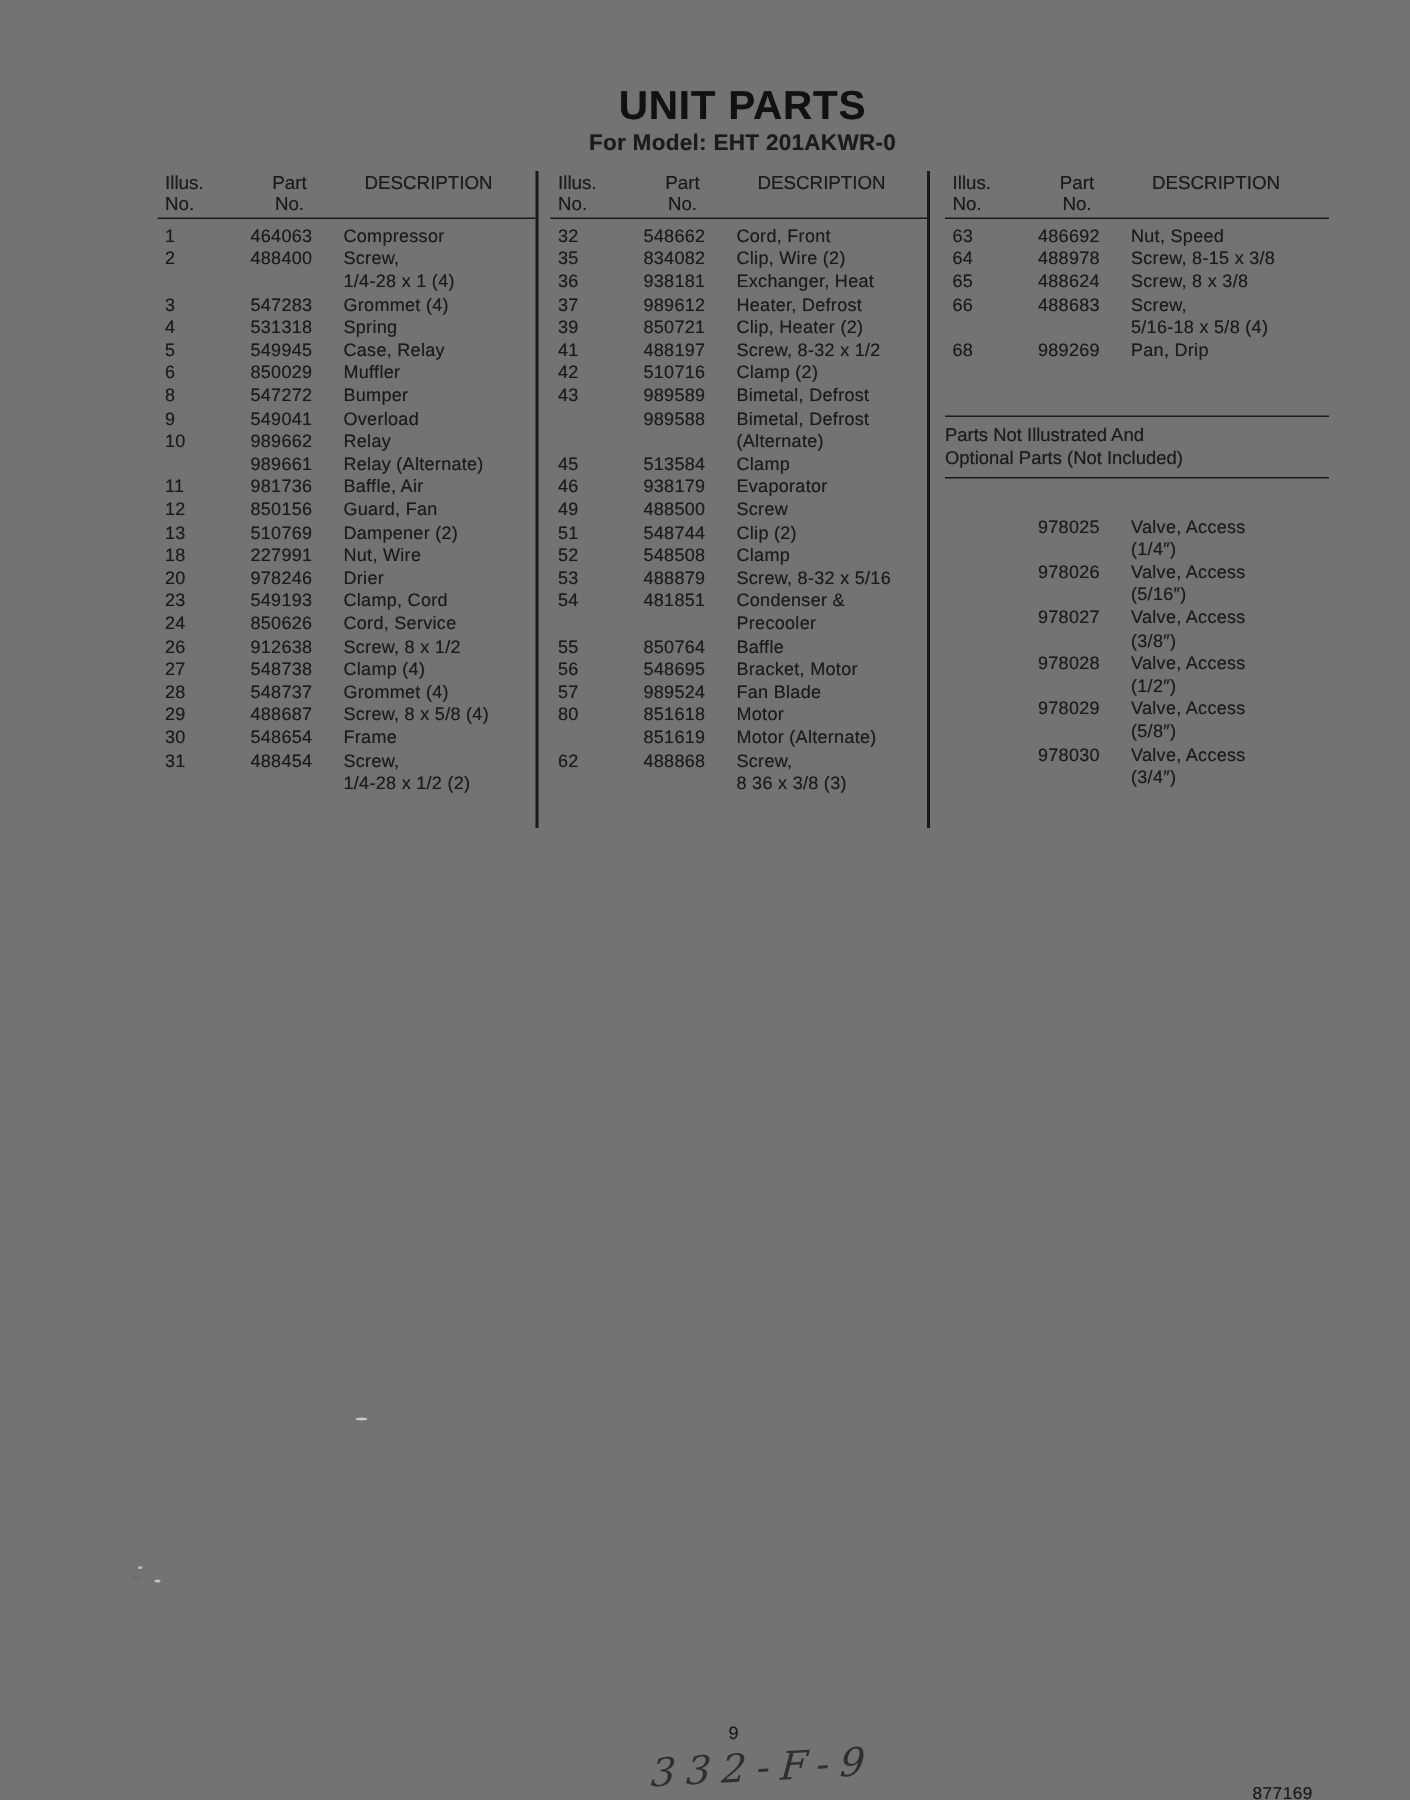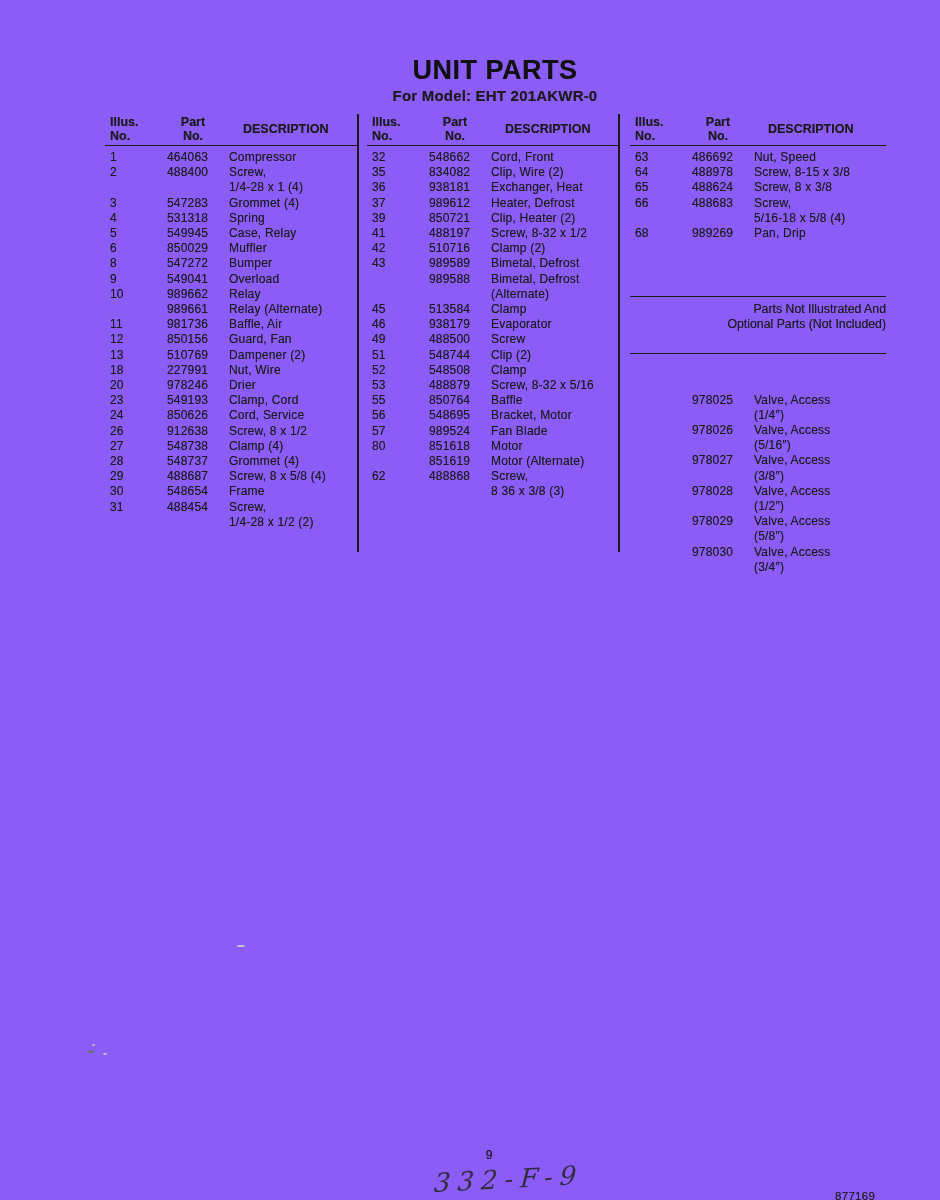--- a/index.html
+++ b/index.html
@@ -1,55 +1,55 @@
 <!DOCTYPE html>
 <html><head>
 <meta charset="utf-8">
 <style>
   html,body{margin:0;padding:0;background:#e8e8e8;}
   .page{
     position:relative;
     width:940px;height:1200px;
-    background:#8b5cf6;
+    background:#737373;
     font-family:"Liberation Sans", sans-serif;
     color:#1b1b1b;
     overflow:hidden;
     text-shadow:0 0 .5px rgba(25,25,25,.55);
   }
   
   .doc-header{position:absolute;top:56px;left:45px;width:900px;text-align:center;}
   .doc-title{font-size:27px;font-weight:bold;letter-spacing:.5px;line-height:28px;color:#111;}
   .doc-subtitle{font-size:15px;font-weight:bold;margin-top:3px;letter-spacing:.2px;}
   
   .col{position:absolute;top:115px;}
   .col1{left:105px;width:252px;}
   .col2{left:367px;width:252px;}
   .col3{left:630px;width:256px;}
   .vdiv{position:absolute;top:114px;height:438px;width:1.5px;background:#191919;}
   .vdiv1{left:357px;}
   .vdiv2{left:618px;}
   .col-header{
-    display:flex;align-items:center;
+    display:flex;align-items:flex-start;
     border-bottom:1.5px solid #1a1a1a;
     padding-bottom:2px;
-    font-weight:bold;font-size:12.5px;line-height:14px;
+    font-weight:normal;font-size:12.5px;line-height:14px;
   }
   .h-illus{width:56px;padding-left:5px;box-sizing:border-box;}
   .h-part{width:64px;text-align:center;box-sizing:border-box;}
   .h-desc{flex:1;padding-left:18px;}
   .rows{padding-top:4px;font-size:12px;line-height:15.2px;letter-spacing:.2px;}
   .row{display:flex;}
   .cell{display:block;}
   .cell.illus{width:56px;padding-left:5px;box-sizing:border-box;}
   .cell.part{width:64px;padding-left:6px;box-sizing:border-box;}
   .cell.desc{flex:1;padding-left:4px;}
   
-  .note-block{margin-top:55px;border-top:1.5px solid #1a1a1a;border-bottom:1.5px solid #1a1a1a;
-    padding:5px 0 20px 0;text-align:right;font-size:12.3px;line-height:15.2px;}
-  .rows-optional{margin-top:35px;}
+  .note-block{margin-top:36px;border-top:1.5px solid #1a1a1a;border-bottom:1.5px solid #1a1a1a;
+    padding:5px 0 4px 0;text-align:left;font-size:12.3px;line-height:15.2px;}
+  .rows-optional{margin-top:21px;}
   
   .footer-note{position:absolute;top:1112px;left:35px;width:905px;text-align:center;
     font-weight:bold;font-size:12px;letter-spacing:1.4px;word-spacing:2px;color:#161616;}
   .page-number{position:absolute;top:1148px;left:0;width:978px;text-align:center;font-size:12px;}
   .doc-number{position:absolute;top:1143px;left:835px;font-size:11.5px;letter-spacing:.3px;margin-top:47px;}
   .handwritten{
     position:absolute;top:1164px;left:434px;
     font-family:"DejaVu Serif", serif;font-style:italic;
     font-size:26px;letter-spacing:7px;color:#262626;
     transform:rotate(-3deg) skewX(-7deg);
@@ -362,20 +362,28 @@
           </span>
         </div>
         <div class="row">
           <span class="cell illus">53</span>
           <span class="cell part">488879</span>
           <span class="cell desc">
             <div class="dline">Screw, 8-32 x 5/16</div>
           </span>
         </div>
         <div class="row">
+          <span class="cell illus">54</span>
+          <span class="cell part">481851</span>
+          <span class="cell desc">
+            <div class="dline">Condenser &amp;</div>
+            <div class="dline">Precooler</div>
+          </span>
+        </div>
+        <div class="row">
           <span class="cell illus">55</span>
           <span class="cell part">850764</span>
           <span class="cell desc">
             <div class="dline">Baffle</div>
           </span>
         </div>
         <div class="row">
           <span class="cell illus">56</span>
           <span class="cell part">548695</span>
           <span class="cell desc">

